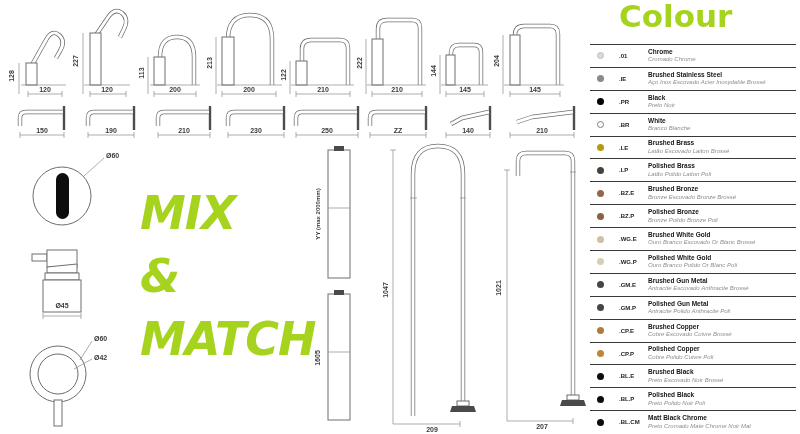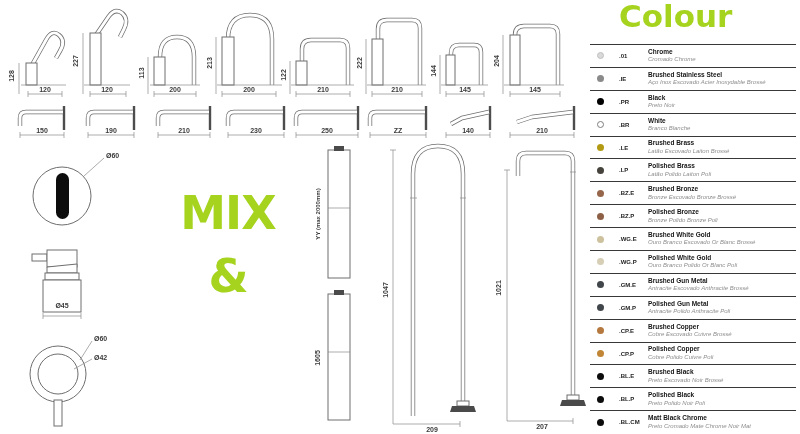--- a/index.html
+++ b/index.html
@@ -11,23 +11,23 @@
   .t-in{stroke:#fff;stroke-width:2.9;fill:none;stroke-linecap:butt;stroke-linejoin:round;}
   .ln{stroke:#6e6e6e;stroke-width:1;fill:#fff;}
   .nofill{fill:none;}
   .thin{stroke:#8a8a8a;stroke-width:0.7;fill:none;}
   .flange{stroke:#4d4d4d;stroke-width:2.4;fill:none;}
   .dark{fill:#4a4a4a;stroke:none;}
   svg text{font-family:"Liberation Sans",sans-serif;font-size:7px;font-weight:bold;fill:#3b3b3b;}
   svg text.small{font-size:6px;}
   .mid{text-anchor:middle;}
   
-  .headline{position:absolute;left:140px;top:182px;width:176px;text-align:center;
+  .headline{position:absolute;left:140px;top:182px;width:176px;text-align:left;
             font-weight:800;font-size:46px;line-height:63px;letter-spacing:-1px;
-            font-family:"DejaVu Sans","Liberation Sans",sans-serif;}
+            font-family:"DejaVu Sans","Liberation Sans",sans-serif;font-style:italic;}
   
   .colour-panel{position:absolute;left:590px;top:0;width:210px;height:388px;}
   .colour-title{position:absolute;left:29px;top:-2px;font-size:31px;font-weight:800;
                 font-family:"DejaVu Sans","Liberation Sans",sans-serif;}
   .finish-list{position:absolute;top:44px;left:0;right:4px;}
   .finish-row{height:21.9px;border-top:1px solid #383838;display:flex;align-items:center;}
   .dot{width:7px;height:7px;border-radius:50%;margin-left:7px;flex:none;}
   .code{width:29px;margin-left:15px;font-size:6px;font-weight:bold;color:#222;flex:none;}
   .names{flex:1;line-height:1.3;}
   .fname{display:block;font-size:6.5px;font-weight:bold;color:#161616;}
@@ -234,20 +234,21 @@
       <rect class="ln" x="26" y="72" width="8" height="26"></rect>
       <path class="thin" d="M52 32 L64 13 M46 41 L64 31"></path>
     </g>
     <text x="66" y="13">Ø60</text>
     <text x="66" y="32">Ø42</text>
   </svg>
 
   <div class="headline accent" style="color: rgb(165, 211, 30);">
     <div>MIX</div>
     <div>&amp;</div>
+    <div>MATCH</div>
   </div>
 
   <svg class="fig" style="left:312px;top:144px" width="48" height="140">
     <g>
       <rect class="ln" x="16" y="6" width="22" height="128"></rect>
       <rect class="dark" x="22" y="2" width="10" height="5"></rect>
       <path class="thin" d="M16 64 H38"></path>
     </g>
     <text class="mid small" transform="translate(8 70) rotate(-90)">YY (max 2000mm)</text>
   </svg>

